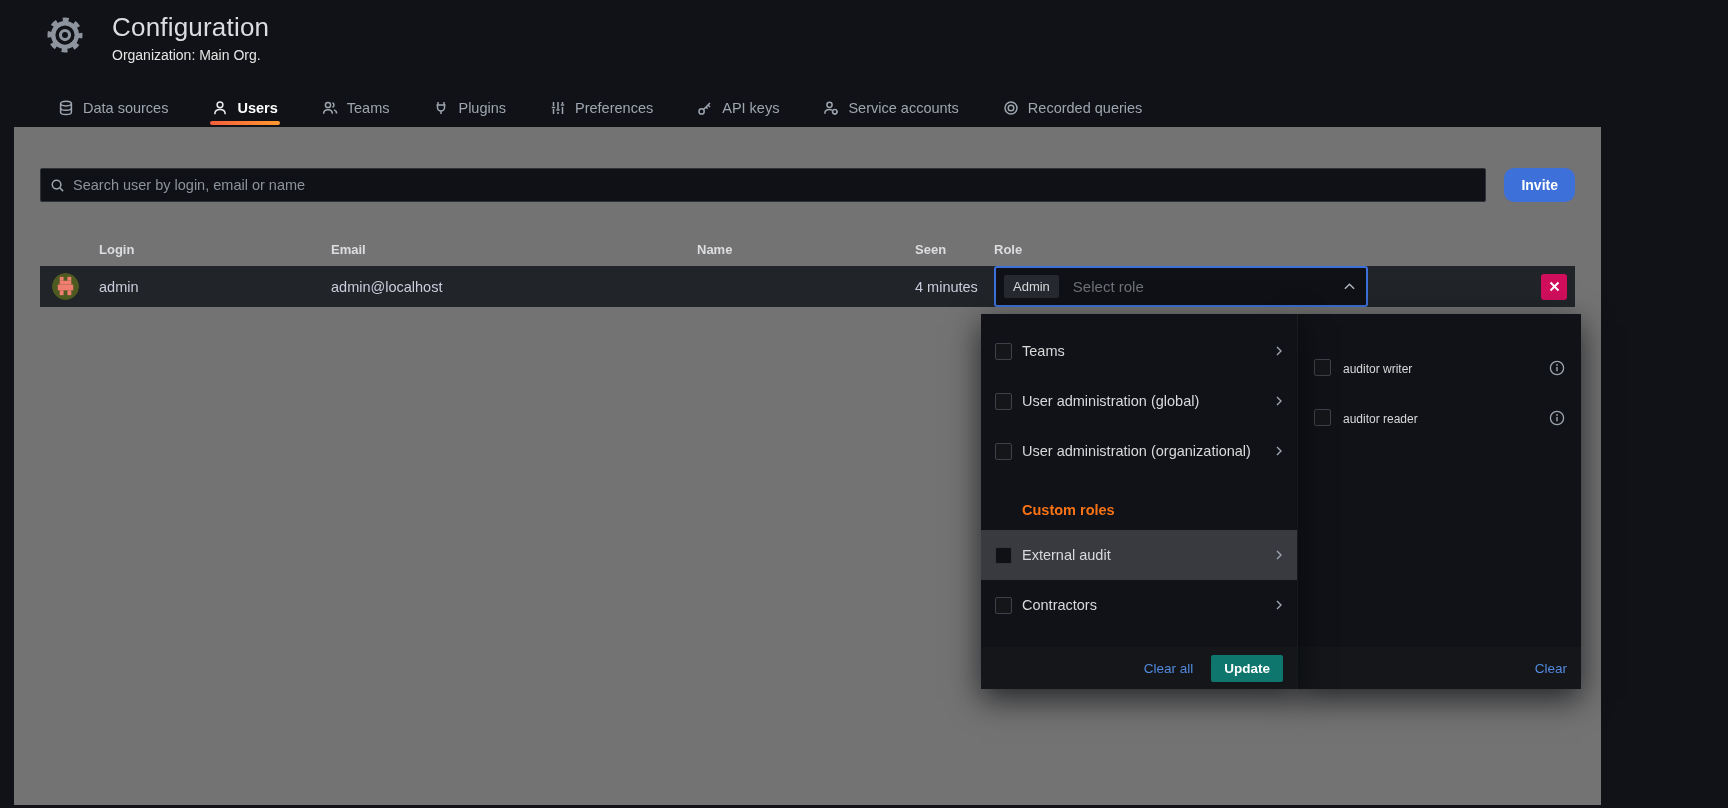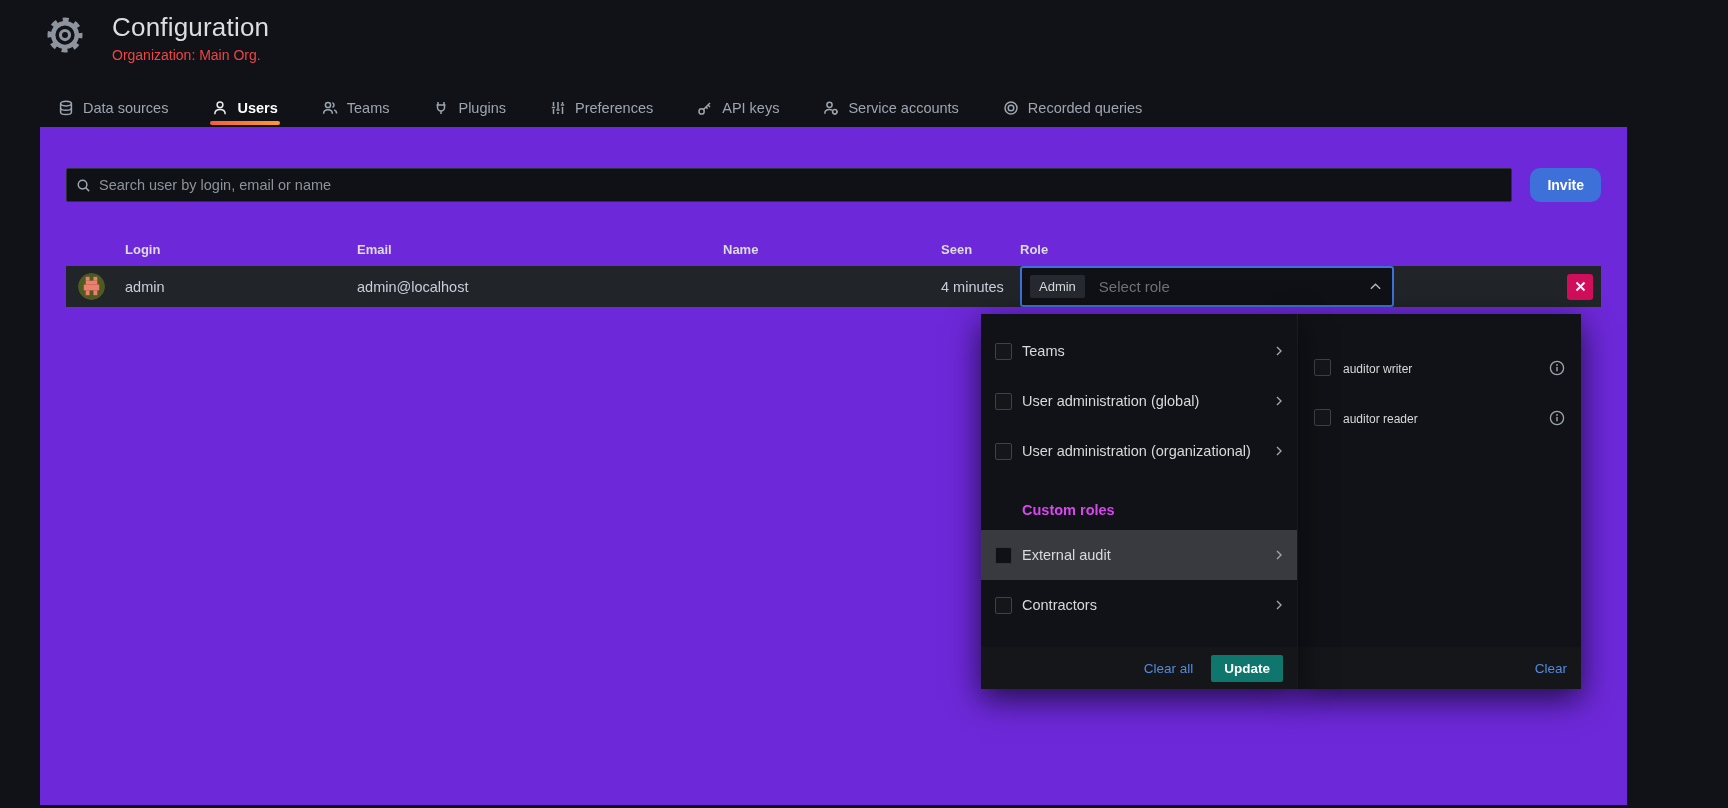--- a/index.html
+++ b/index.html
@@ -5,34 +5,34 @@
   * { margin:0; padding:0; box-sizing:border-box; }
   html,body { width:1728px; height:808px; background:#111217; overflow:hidden;
               font-family:"Liberation Sans", sans-serif; }
   .page { position:relative; width:1728px; height:808px; background:#111217; }
 
   
   .hdr { position:absolute; left:44px; top:12px; display:flex; align-items:flex-start; gap:26px; }
   .hdr .gear { width:42px; height:42px; margin-top:2px; }
   .hdr-titles { display:flex; flex-direction:column; gap:4px; }
   .hdr-title { font-size:26px; font-weight:500; color:#dcdde0; letter-spacing:.2px; }
-  .hdr-sub { font-size:14px; color:#ef4444; }
+  .hdr-sub { font-size:14px; color:#e5e5e5; }
 
   
   .tabbar { position:absolute; left:48px; top:92px; display:flex; align-items:center; gap:24px; height:32px; }
   .tab { position:relative; display:flex; align-items:center; gap:9px; padding:6px 10px; cursor:pointer;
          font-size:14.5px; color:#9da5b0; }
   .tab svg { width:16px; height:16px; stroke:#9da5b0; fill:none; stroke-width:1.5; }
   .tab.active { color:#fff; font-weight:700; }
   .tab.active svg { stroke:#e9eaeb; }
   .tab.active::after { content:""; position:absolute; left:8px; right:8px; bottom:-3px; height:4px;
          border-radius:2px; background:linear-gradient(90deg,#F55F3C,#FF9830); }
 
   
-  .panel { position:absolute; left:40px; top:127px; width:1587px; height:678px; background:#6d28d9; }
+  .panel { position:absolute; left:14px; top:127px; width:1587px; height:678px; background:#737373; }
   .panel-inner { padding:41px 26px 0 26px; }
 
   .toolbar { display:flex; align-items:center; gap:18px; }
   .searchbox { flex:1; height:34px; background:#0f1116; border:1px solid #2c3235; border-radius:2px;
                display:flex; align-items:center; padding:0 9px; gap:8px; }
   .searchbox svg { width:15px; height:15px; stroke:#9da5b0; fill:none; stroke-width:1.6; flex:none; }
   .searchbox input { flex:1; background:transparent; border:none; outline:none; color:#d8d9da;
                      font-size:14.5px; font-family:"Liberation Sans", sans-serif; }
   .searchbox input::placeholder { color:#8d939c; }
   .btn-primary { height:34px; background:#3d71d9; color:#fff; font-weight:700; font-size:14px;
@@ -67,21 +67,21 @@
   .dd-list { padding-top:12px; flex:1; }
   .rp-item { height:50px; display:flex; align-items:center; padding:0 14px; cursor:pointer;
              font-size:14.5px; color:#d8d9da; }
   .rp-item.hl { background:#383a40; height:50px; }
   .cb { width:17px; height:17px; border:1px solid #3e4148; background:#141619; border-radius:2px;
         flex:none; cursor:pointer; }
   .rp-item.hl .cb { background:#101114; border-color:#34363b; }
   .rp-label { margin-left:10px; }
   .chev-r { margin-left:auto; width:8px; height:12px; stroke:#9da5b0; fill:none; stroke-width:1.4; flex:none; }
   .rp-heading { height:40px; margin-top:14px; display:flex; align-items:center; padding-left:41px;
-                font-size:14.5px; font-weight:700; color:#d946ef; }
+                font-size:14.5px; font-weight:700; color:#f97316; }
   .dd-footer { height:42px; background:#141619; display:flex; align-items:center; justify-content:flex-end;
                gap:18px; padding:0 14px; }
   .link-btn { color:#538ade; font-weight:400; font-size:13.5px; background:none; border:none; cursor:pointer;
               font-family:"Liberation Sans", sans-serif; }
   .btn-update { background:#0f766e; color:#fff; font-weight:700; font-size:13.5px; border:none;
                 border-radius:2px; padding:6px 13px; cursor:pointer; font-family:"Liberation Sans", sans-serif; }
 
   
   .submenu { position:absolute; left:1297px; top:314px; width:284px; height:375px; background:#111217;
              border-left:1px solid #212429; box-shadow:0 10px 30px rgba(1,4,9,.7); z-index:9;

